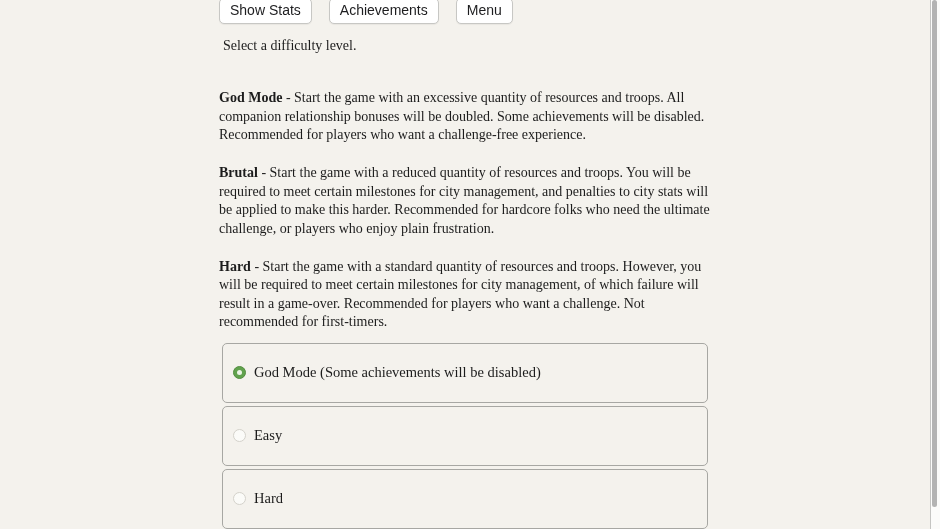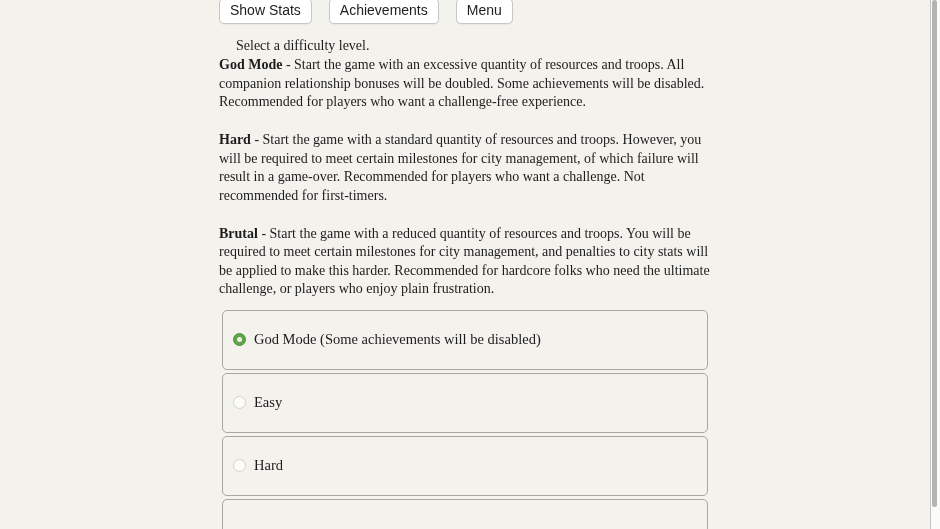--- a/index.html
+++ b/index.html
@@ -29,32 +29,32 @@
     color: #1d1d1f;
     background: #ffffff;
     border: 1px solid #c7c7c4;
     border-radius: 5px;
     padding: 3px 10px 3px;
     box-shadow: 0 1px 1px rgba(0,0,0,0.05);
     cursor: pointer;
     white-space: nowrap;
   }
   .intro {
-    margin: 13px 17px 0;
+    margin: 13px 4px 0;
     font-size: 14px;
     line-height: 18.5px;
     color: #1c1c1c;
   }
   .para {
     margin: 19.5px 0 0;
     font-size: 14px;
     line-height: 18.5px;
     color: #1c1c1c;
   }
-  .para.first { margin-top: 1px; }
+  .para.first { margin-top: 34px; }
   .para b { font-weight: bold; }
   .choices {
     margin: 11px 0 0 3px;
     width: 486px;
   }
   .choice {
     display: flex;
     align-items: center;
     box-sizing: border-box;
     height: 60px;
@@ -127,27 +127,27 @@
 
   <p class="intro">Select a difficulty level.</p>
 
   <p class="para first">
     <b>God Mode</b>
     <span>- Start the game with an excessive quantity of resources and troops. All companion relationship bonuses will be doubled. Some achievements will be disabled. Recommended for players who want a challenge-free experience.</span>
   </p>
 
 
   <p class="para">
-    <b>Hard</b>
-    <span>- Start the game with a standard quantity of resources and troops. However, you will be required to meet certain milestones for city management, of which failure will result in a game-over. Recommended for players who want a challenge. Not recommended for first-timers.</span>
+    <b>Brutal</b>
+    <span>- Start the game with a reduced quantity of resources and troops. You will be required to meet certain milestones for city management, and penalties to city stats will be applied to make this harder. Recommended for hardcore folks who need the ultimate challenge, or players who enjoy plain frustration.</span>
   </p>
 
   <p class="para">
-    <b>Brutal</b>
-    <span>- Start the game with a reduced quantity of resources and troops. You will be required to meet certain milestones for city management, and penalties to city stats will be applied to make this harder. Recommended for hardcore folks who need the ultimate challenge, or players who enjoy plain frustration.</span>
+    <b>Hard</b>
+    <span>- Start the game with a standard quantity of resources and troops. However, you will be required to meet certain milestones for city management, of which failure will result in a game-over. Recommended for players who want a challenge. Not recommended for first-timers.</span>
   </p>
 
   <div class="choices">
 
     <label class="choice">
       <span class="radio checked"></span>
       <span class="choice-label">God Mode (Some achievements will be disabled)</span>
     </label>
 
     <label class="choice">

